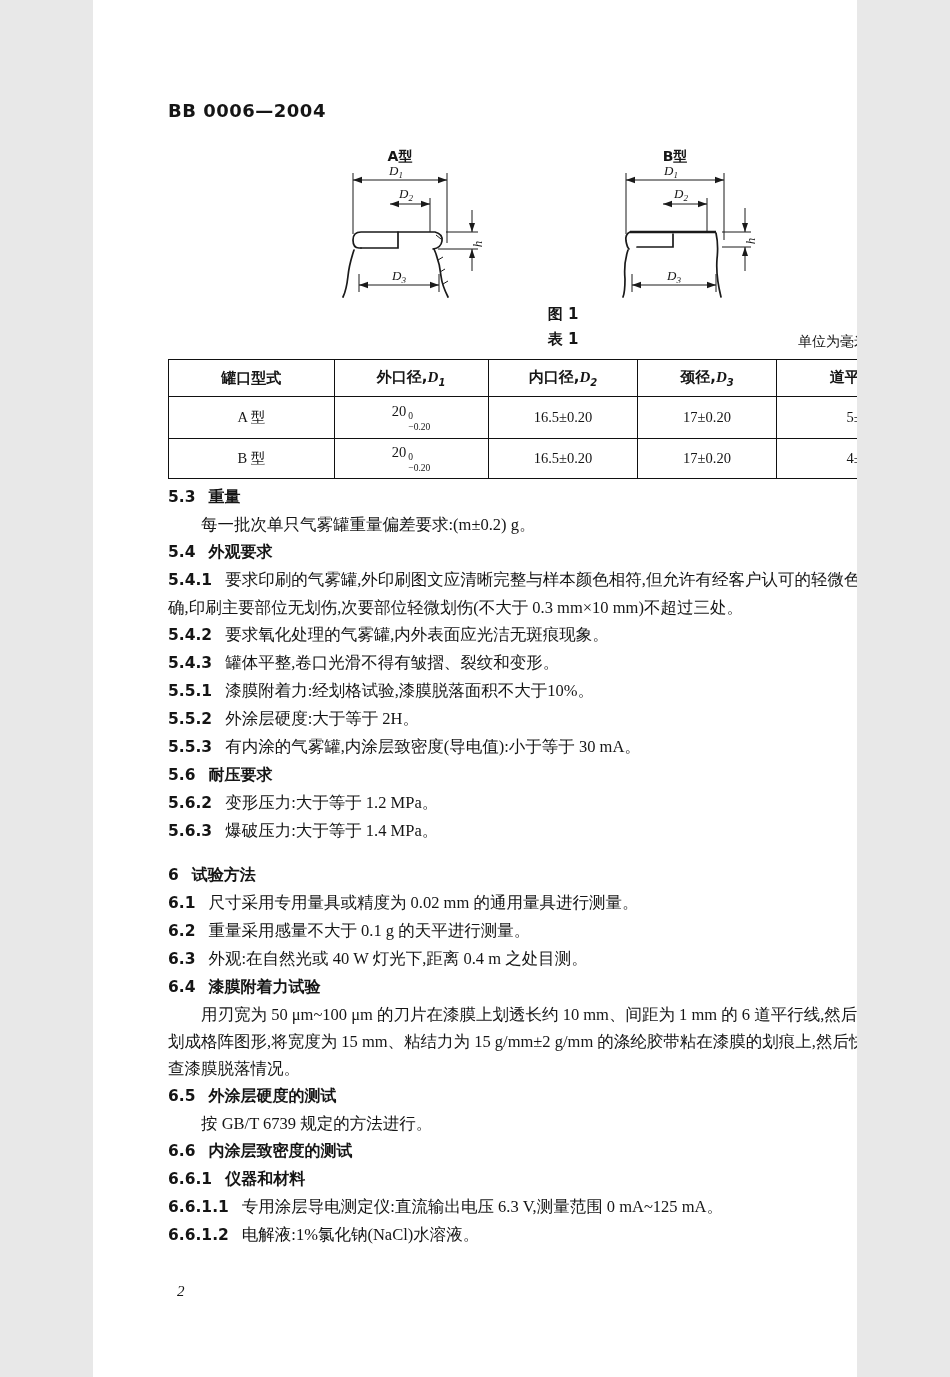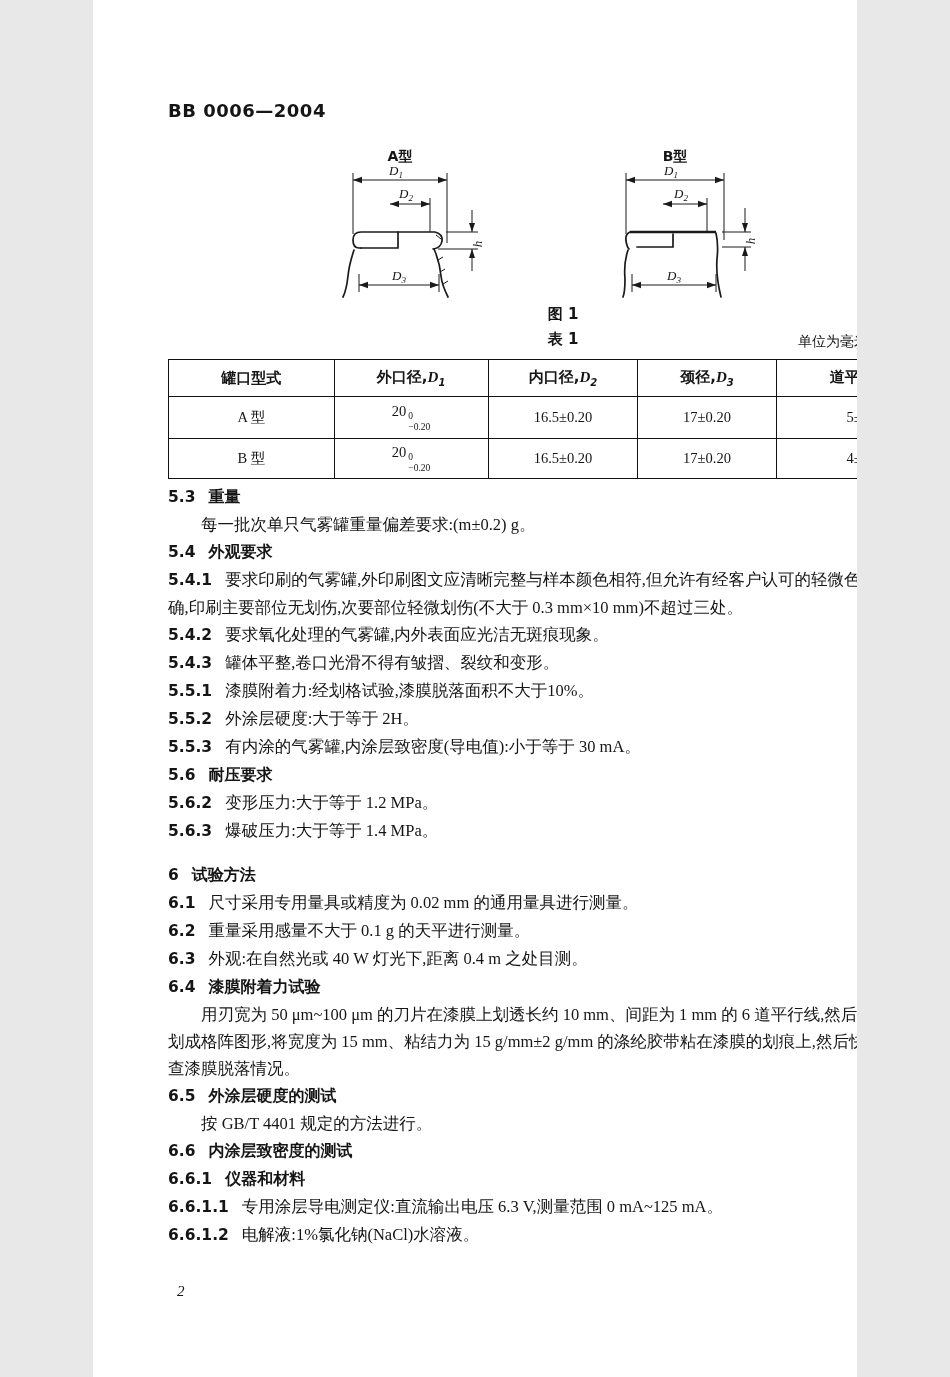--- a/index.html
+++ b/index.html
@@ -218,21 +218,21 @@
       <p class="heading"><span class="num">5.6</span><span class="txt">耐压要求</span></p>
       <p class=""><span class="num">5.6.2</span><span class="txt">变形压力:大于等于 1.2 MPa。</span></p>
       <p class=""><span class="num">5.6.3</span><span class="txt">爆破压力:大于等于 1.4 MPa。</span></p>
       <p class="heading chapter"><span class="num">6</span><span class="txt">试验方法</span></p>
       <p class=""><span class="num">6.1</span><span class="txt">尺寸采用专用量具或精度为 0.02 mm 的通用量具进行测量。</span></p>
       <p class=""><span class="num">6.2</span><span class="txt">重量采用感量不大于 0.1 g 的天平进行测量。</span></p>
       <p class=""><span class="num">6.3</span><span class="txt">外观:在自然光或 40 W 灯光下,距离 0.4 m 之处目测。</span></p>
       <p class="heading"><span class="num">6.4</span><span class="txt">漆膜附着力试验</span></p>
       <p class=" indent"><span class="txt">用刃宽为 50 μm~100 μm 的刀片在漆膜上划透长约 10 mm、间距为 1 mm 的 6 道平行线,然后转90°,用同样方法划成格阵图形,将宽度为 15 mm、粘结力为 15 g/mm±2 g/mm 的涤纶胶带粘在漆膜的划痕上,然后快速将胶带撕下,检查漆膜脱落情况。</span></p>
       <p class="heading"><span class="num">6.5</span><span class="txt">外涂层硬度的测试</span></p>
-      <p class=" indent"><span class="txt">按 GB/T 4401 规定的方法进行。</span></p>
+      <p class=" indent"><span class="txt">按 GB/T 6739 规定的方法进行。</span></p>
       <p class="heading"><span class="num">6.6</span><span class="txt">内涂层致密度的测试</span></p>
       <p class="heading"><span class="num">6.6.1</span><span class="txt">仪器和材料</span></p>
       <p class=""><span class="num">6.6.1.1</span><span class="txt">专用涂层导电测定仪:直流输出电压 6.3 V,测量范围 0 mA~125 mA。</span></p>
       <p class=""><span class="num">6.6.1.2</span><span class="txt">电解液:1%氯化钠(NaCl)水溶液。</span></p>
     </div>
 
   <div id="page-number">2</div>
 
 </div>
 

